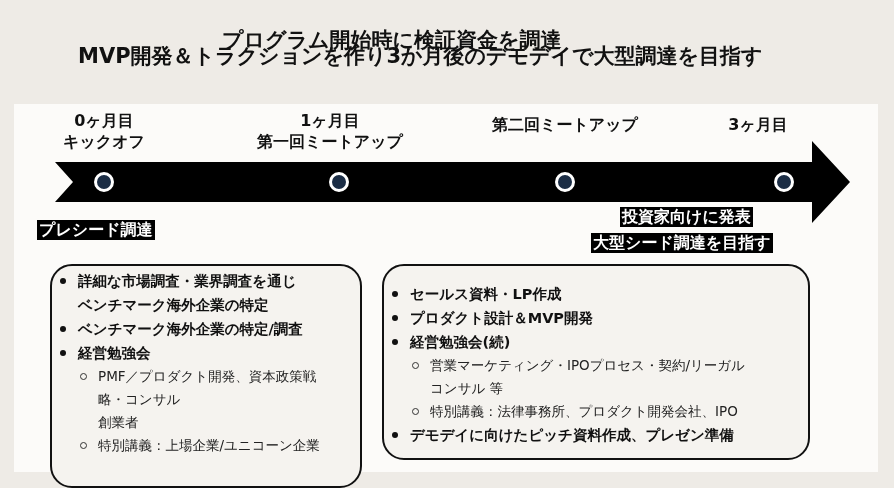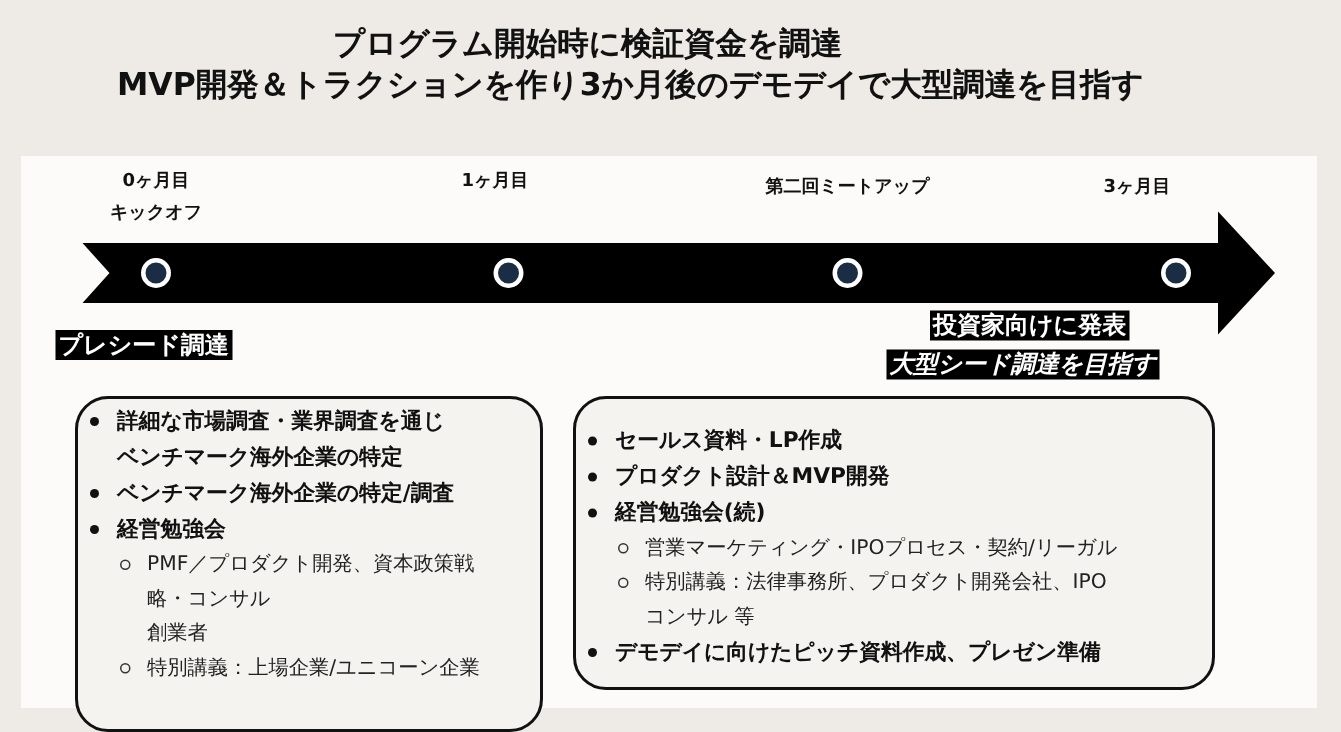--- a/index.html
+++ b/index.html
@@ -7,29 +7,29 @@
     width:894px; height:488px; overflow:hidden;
     background:#eeebe6;
     font-family:"DejaVu Sans", "Liberation Sans", sans-serif;
     color:#111;
     position:relative;
   }
   .title {
     position:absolute; left:0; top:10px; width:894px;
     font-weight:bold; font-size:21px; line-height:30px; color:#111;
   }
-  .title .l1 { position:absolute; left:222px; top:4px; white-space:nowrap; }
+  .title .l1 { position:absolute; left:222px; top:15px; white-space:nowrap; }
   .title .l2 { position:absolute; left:78px; top:31px; white-space:nowrap; }
   .panel {
     position:absolute; left:14px; top:104px; width:864px; height:368px;
     background:#fcfbf9;
   }
   .milestone {
     position:absolute; text-align:center; font-weight:bold;
-    font-size:12px; line-height:21px; white-space:nowrap; transform:translateX(-50%);
+    font-size:16px; line-height:21px; white-space:nowrap; transform:translateX(-50%);
   }
   .arrow { position:absolute; left:0; top:0; }
   .dot {
     position:absolute; width:14px; height:14px; border-radius:50%;
     background:#1b2d45; border:3px solid #ffffff;
     transform:translate(-50%,-50%);
   }
   .hl {
     position:absolute; background:#000; color:#fff; font-weight:bold;
     font-size:16px; line-height:20px; padding:0 2px; white-space:nowrap;
@@ -64,62 +64,63 @@
 </div>
 
 <div class="panel" data-name="content-panel"></div>
 
 <div class="milestone" style="left:104px; top:110px;" data-name="milestone-0">
   <div data-name="milestone-month">0ヶ月目</div>
   <div data-name="milestone-label">キックオフ</div>
 </div>
 <div class="milestone" style="left:330px; top:110px;" data-name="milestone-1">
   <div data-name="milestone-month">1ヶ月目</div>
+  <div data-name="milestone-label">第一回ミートアップ</div>
 </div>
 <div class="milestone" style="left:565px; top:114px;" data-name="milestone-2">
   <div data-name="milestone-label">第二回ミートアップ</div>
 </div>
 <div class="milestone" style="left:758px; top:114px;" data-name="milestone-3">
   <div data-name="milestone-month">3ヶ月目</div>
 </div>
 
 <svg class="arrow" width="894" height="488" data-name="timeline-arrow">
   <polygon points="55,162 812,162 812,141 850,182 812,223 812,202 55,202 73,182" fill="#000"></polygon>
 </svg>
 
 <div class="dot" style="left:104px; top:182px;" data-name="milestone-dot-0"></div>
 <div class="dot" style="left:339px; top:182px;" data-name="milestone-dot-1"></div>
 <div class="dot" style="left:565px; top:182px;" data-name="milestone-dot-2"></div>
 <div class="dot" style="left:784px; top:182px;" data-name="milestone-dot-3"></div>
 
 <div class="hl" style="left:37px; top:220px;" data-name="preseed-label">プレシード調達</div>
 <div class="hl" style="left:620px; top:207px;" data-name="investor-pitch-label">投資家向けに発表</div>
-<div class="hl" style="left:591px; top:233px;font-style:italic;" data-name="seed-goal-label">大型シード調達を目指す</div>
+<div class="hl" style="left:591px; top:233px;" data-name="seed-goal-label">大型シード調達を目指す</div>
 
 <div class="box" style="left:50px; top:264px; width:312px; height:224px; padding:3px 8px 0 0;" data-name="phase1-activities-box">
   <ul>
     <li class="b1" data-name="list-item">詳細な市場調査・業界調査を通じ</li>
     <li class="b1" style="list-style:none;" data-name="list-item-continuation"><span data-name="list-item-text">ベンチマーク海外企業の特定</span></li>
     <li class="b1" data-name="list-item">ベンチマーク海外企業の特定/調査</li>
     <li class="b1" data-name="list-item">経営勉強会</li>
     <li class="b2" data-name="sub-list-item">PMF／プロダクト開発、資本政策戦</li>
     <li class="b2 cont" data-name="sub-list-item-continuation">略・コンサル</li>
     <li class="b2 cont" data-name="sub-list-item-continuation">創業者</li>
     <li class="b2" data-name="sub-list-item">特別講義：上場企業/ユニコーン企業</li>
   </ul>
 </div>
 
 <div class="box" style="left:382px; top:264px; width:428px; height:196px; padding:16px 8px 0 0;border-radius:22px;" data-name="phase2-activities-box">
   <ul>
     <li class="b1" data-name="list-item">セールス資料・LP作成</li>
     <li class="b1" data-name="list-item">プロダクト設計＆MVP開発</li>
     <li class="b1" data-name="list-item">経営勉強会(続)</li>
     <li class="b2" data-name="sub-list-item">営業マーケティング・IPOプロセス・契約/リーガル</li>
+    <li class="b2 cont" data-name="sub-list-item-continuation">コンサル 等</li>
     <li class="b2" data-name="sub-list-item">特別講義：法律事務所、プロダクト開発会社、IPO</li>
-    <li class="b2 cont" data-name="sub-list-item-continuation">コンサル 等</li>
     <li class="b1" data-name="list-item">デモデイに向けたピッチ資料作成、プレゼン準備</li>
   </ul>
 </div>
 
 <style>
   .box li.cont::before { display:none; }
   .box li.b1[data-name="list-item-continuation"]::before { display:none; }
 </style>
 
 </body></html>

